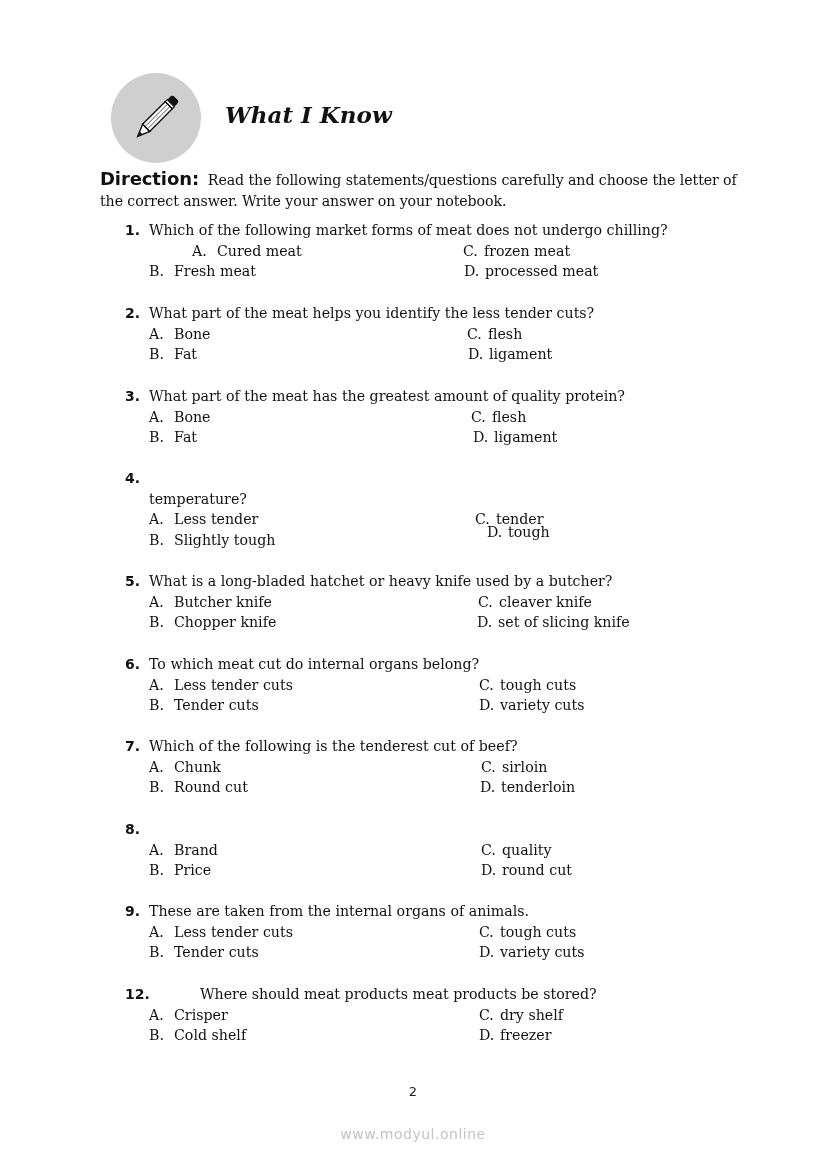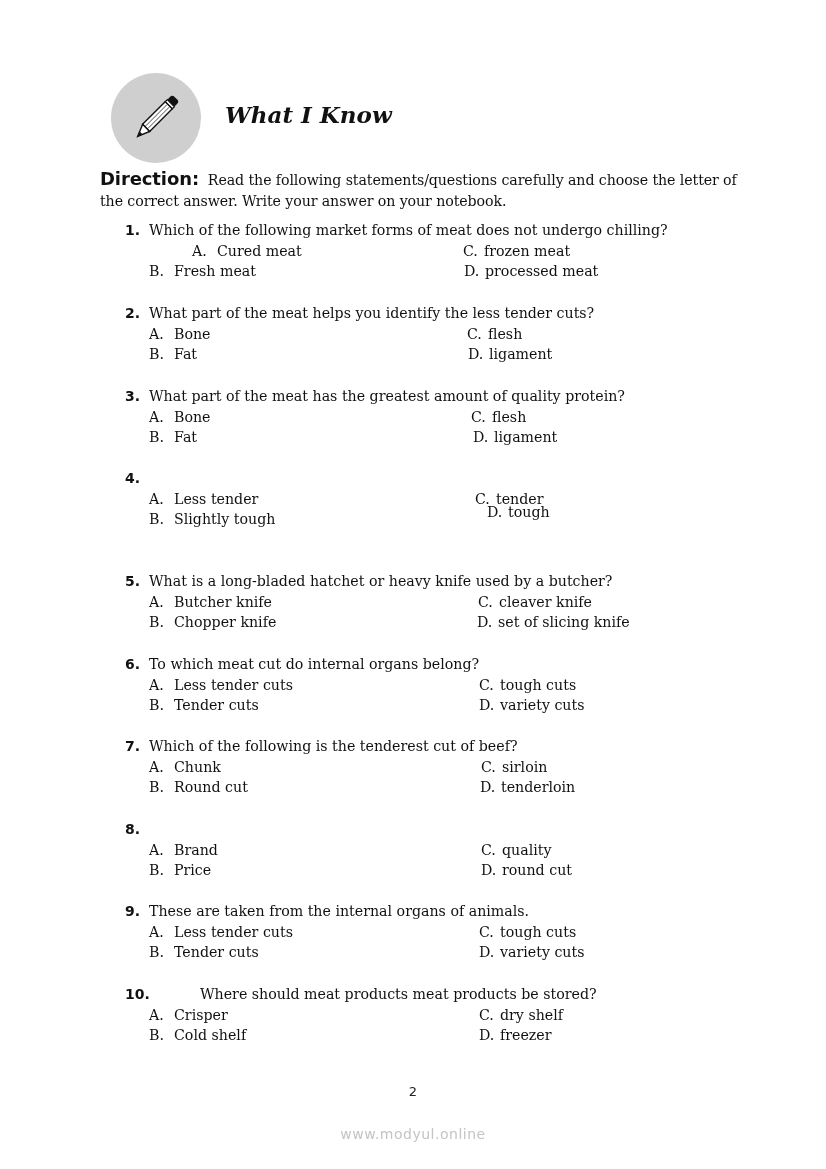--- a/index.html
+++ b/index.html
@@ -84,20 +84,21 @@
         <div class="choice" style="left: 24px; top: 0px;"><span class="letter">A.</span><span>Bone</span></div>
         <div class="choice" style="left: 24px; top: 20.6px;"><span class="letter">B.</span><span>Fat</span></div>
         <div class="choice" style="left: 346px; top: 0px;"><span class="letter" style="width: 21px;">C.</span><span>flesh</span></div>
         <div class="choice" style="left: 348px; top: 20.6px;"><span class="letter" style="width: 21px;">D.</span><span>ligament</span></div>
       </div>
     </div>
     <div class="question" style="top: 468px;">
       <div class="q-line">
         <span class="q-num">4.</span>
       </div>
+      <div class="q-cont">temperature?</div>
       <div class="choices">
         <div class="choice" style="left: 24px; top: 0px;"><span class="letter">A.</span><span>Less tender</span></div>
         <div class="choice" style="left: 24px; top: 20.6px;"><span class="letter">B.</span><span>Slightly tough</span></div>
         <div class="choice" style="left: 350px; top: 0px;"><span class="letter" style="width: 21px;">C.</span><span>tender</span></div>
         <div class="choice" style="left: 350px; top: 13px; margin-left: 12px;"><span class="letter" style="width: 21px;">D.</span><span>tough</span></div>
       </div>
     </div>
     <div class="question" style="top: 571px;">
       <div class="q-line">
         <span class="q-num">5.</span>
@@ -152,21 +153,21 @@
       </div>
       <div class="choices">
         <div class="choice" style="left: 24px; top: 0px;"><span class="letter">A.</span><span>Less tender cuts</span></div>
         <div class="choice" style="left: 24px; top: 20.6px;"><span class="letter">B.</span><span>Tender cuts</span></div>
         <div class="choice" style="left: 354px; top: 0px;"><span class="letter" style="width: 21px;">C.</span><span>tough cuts</span></div>
         <div class="choice" style="left: 354px; top: 20.6px;"><span class="letter" style="width: 21px;">D.</span><span>variety cuts</span></div>
       </div>
     </div>
     <div class="question" style="top: 984px;">
       <div class="q-line">
-        <span class="q-num wide">10.</span>
+        <span class="q-num wide">12.</span>
         <span>Where should meat products meat products be stored?</span>
       </div>
       <div class="choices">
         <div class="choice" style="left: 24px; top: 0px;"><span class="letter">A.</span><span>Crisper</span></div>
         <div class="choice" style="left: 24px; top: 20.6px;"><span class="letter">B.</span><span>Cold shelf</span></div>
         <div class="choice" style="left: 354px; top: 0px;"><span class="letter" style="width: 21px;">C.</span><span>dry shelf</span></div>
         <div class="choice" style="left: 354px; top: 20.6px;"><span class="letter" style="width: 21px;">D.</span><span>freezer</span></div>
       </div>
     </div>
   </div>

